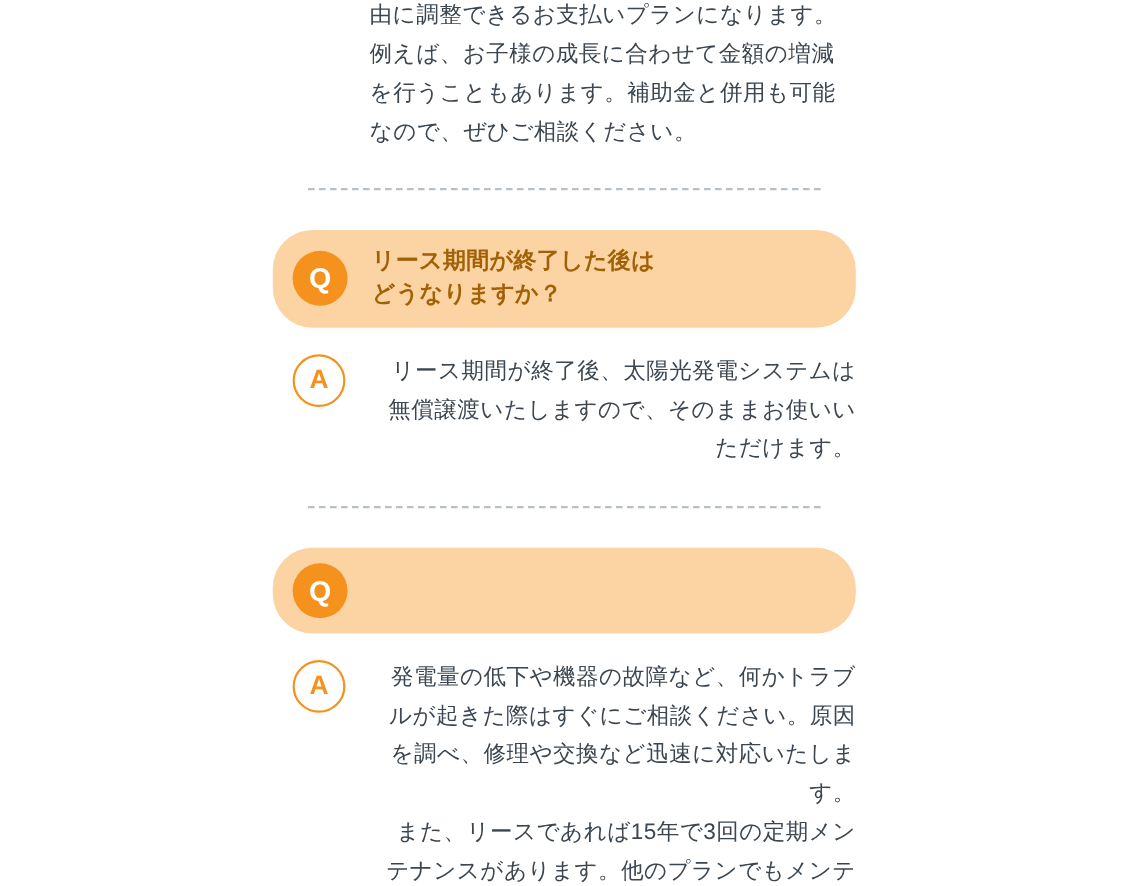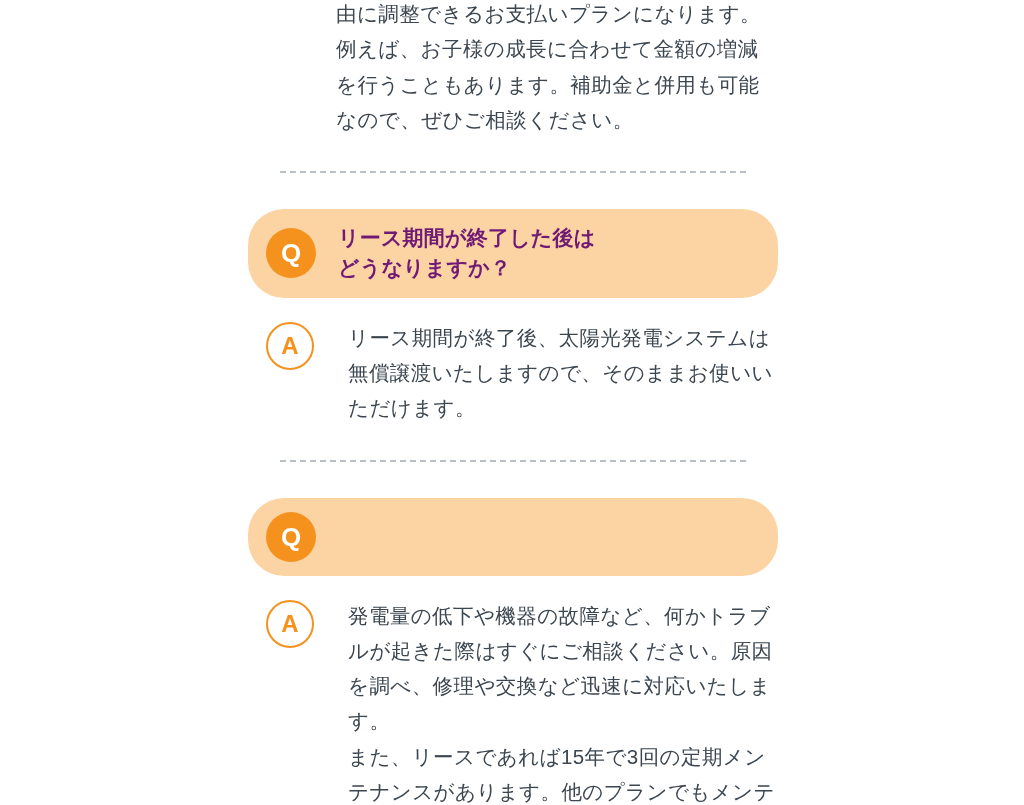--- a/index.html
+++ b/index.html
@@ -74,21 +74,21 @@
     font-size: 26px;
     font-weight: 700;
     display: flex;
     align-items: center;
     justify-content: center;
     line-height: 1;
     font-family: "Liberation Sans", sans-serif;
   }
   .q-text {
     margin-left: 22px;
-    color: #701a75;
+    color: #a16207;
     font-size: 21px;
     font-weight: 700;
     line-height: 1.45;
     letter-spacing: 0.01em;
     white-space: pre-line;
   }
 
   
   .a-row {
     display: flex;
@@ -109,20 +109,21 @@
     display: flex;
     align-items: center;
     justify-content: center;
     line-height: 1;
     box-sizing: border-box;
     margin-top: 2px;
   }
   .a-text {
     margin-left: 34px;
     flex: 1 1 auto;
+    text-align: right;
   }
 </style>
 </head>
 <body>
 
 <div class="page">
   <div class="faq-wrap">
 
     <div class="top-answer">
       <div class="answer-text">由に調整できるお支払いプランになります。例えば、お子様の成長に合わせて金額の増減を行うこともあります。補助金と併用も可能なので、ぜひご相談ください。</div>

